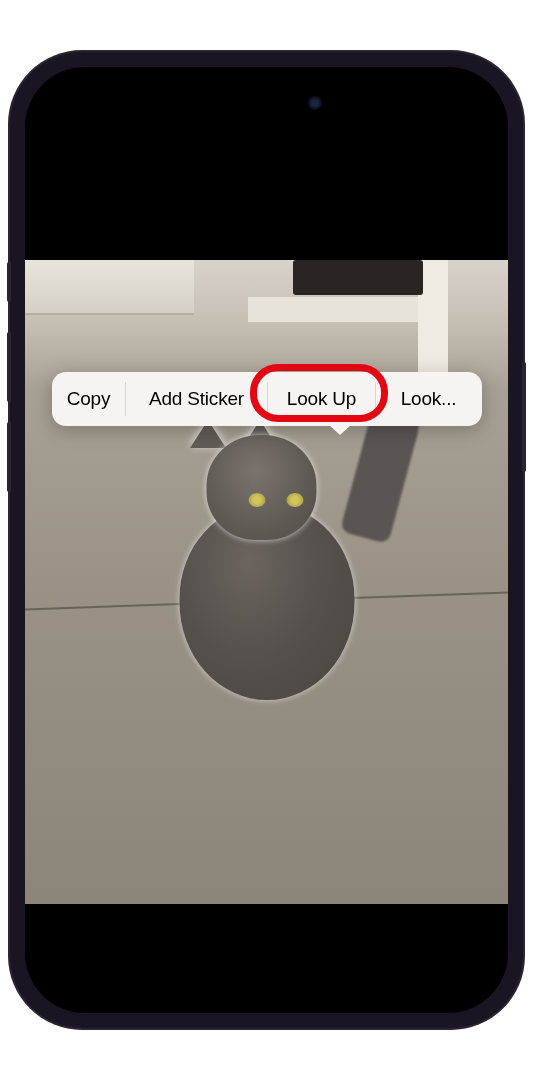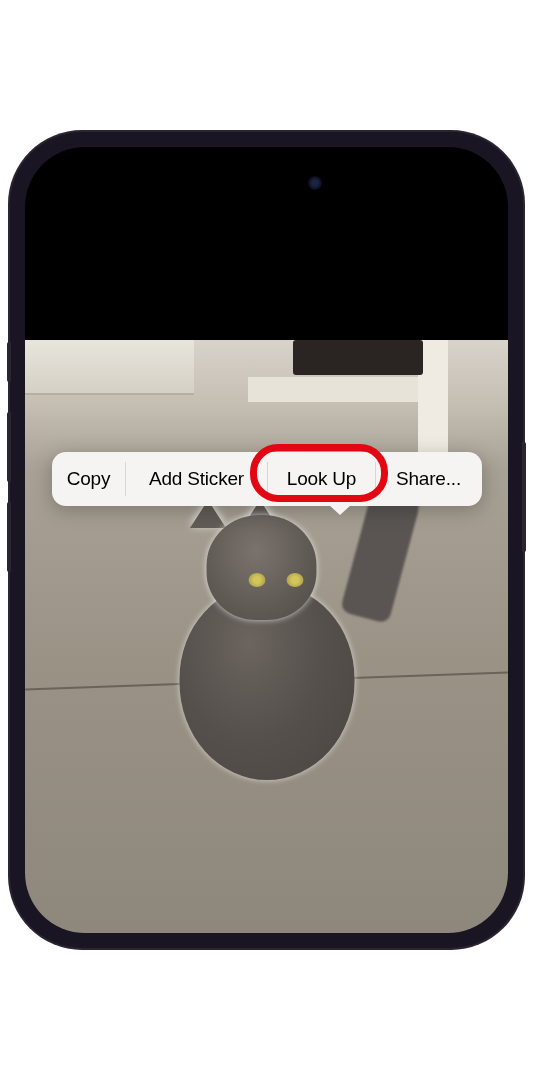--- a/index.html
+++ b/index.html
@@ -13,21 +13,21 @@
       height: 1080px;
       background: #ffffff;
       font-family: -apple-system, BlinkMacSystemFont, 'SF Pro Text', 'Helvetica Neue', sans-serif;
       display: flex;
       align-items: center;
       justify-content: center;
     }
     
     .phone-frame {
       width: 513px;
-      height: 816px;
+      height: 976px;
       background: #1a1523;
       border-radius: 72px;
       padding: 15px;
       position: relative;
       box-shadow: 0 0 0 2px #2a2530;
     }
     
     .phone-screen {
       width: 100%;
       height: 100%;
@@ -355,20 +355,20 @@
           <div class="cat-head">
             <div class="cat-eye-left"></div>
             <div class="cat-eye-right"></div>
           </div>
         </div>
 
         <div class="context-menu">
           <div class="menu-item menu-copy">Copy</div>
           <div class="menu-item menu-addsticker">Add Sticker</div>
           <div class="menu-item menu-lookup">Look Up</div>
-          <div class="menu-item menu-share">Share...</div>
+          <div class="menu-item menu-share">Look...</div>
         </div>
 
         <div class="highlight-annotation"></div>
       </div>
     </div>
   </div>
 </div>
 
 </body></html>

